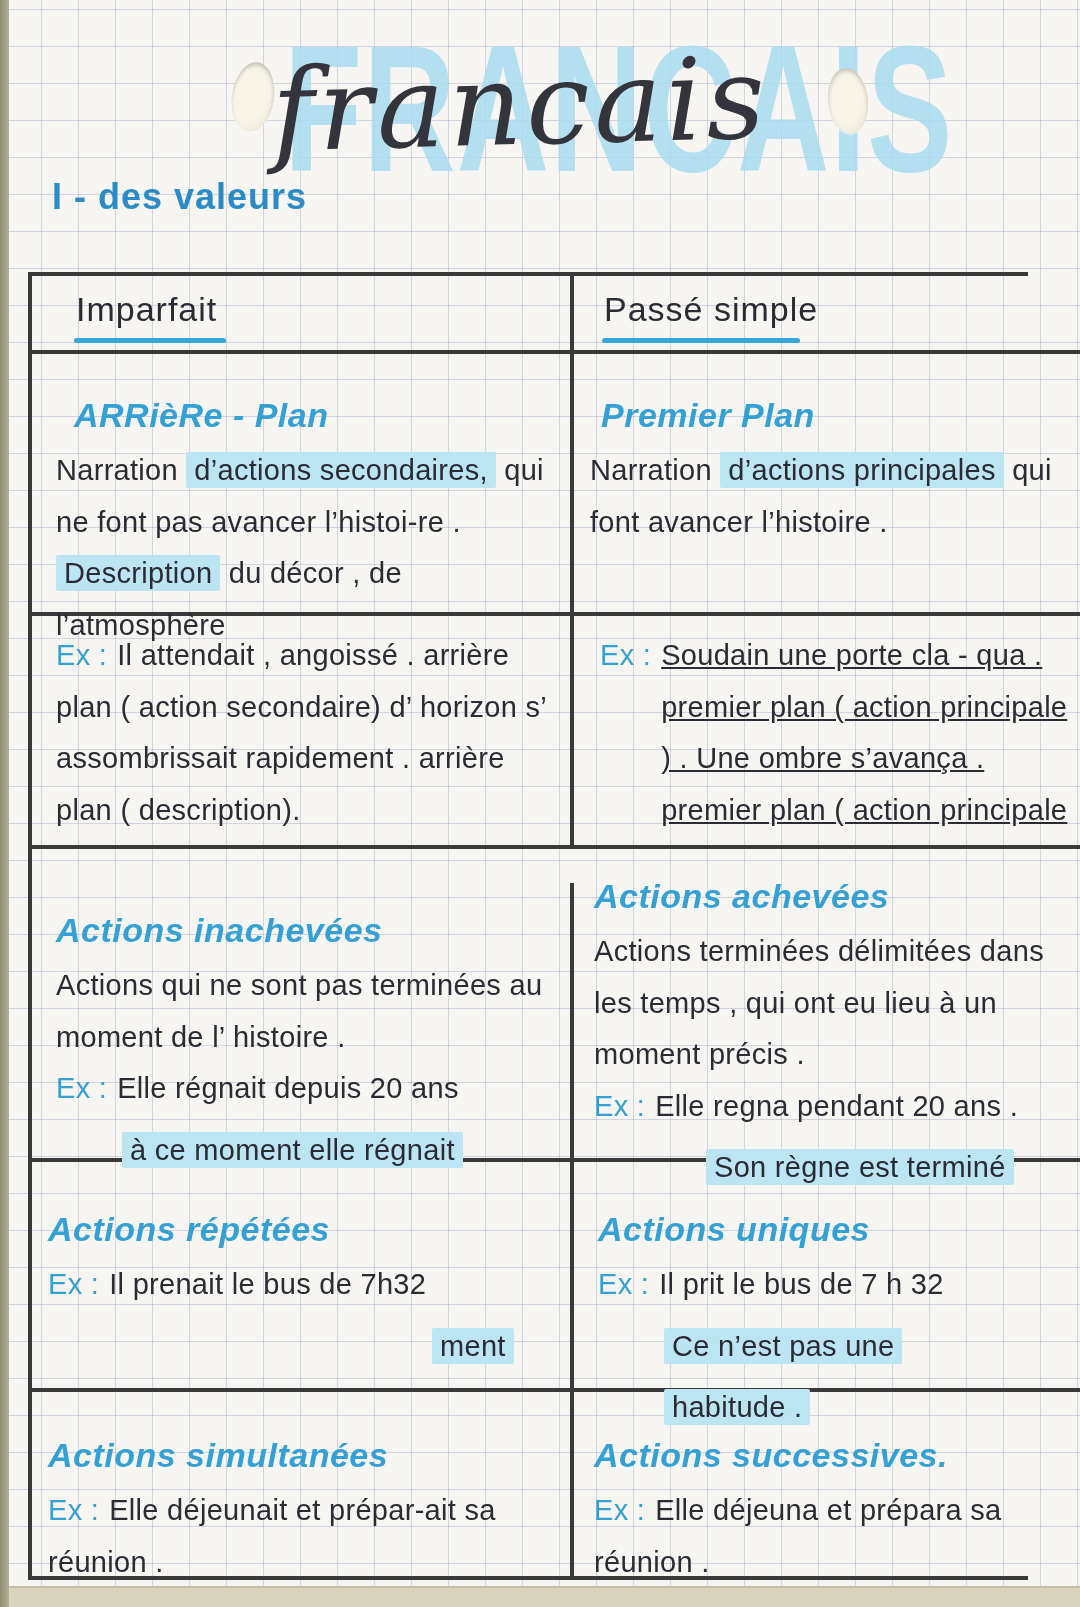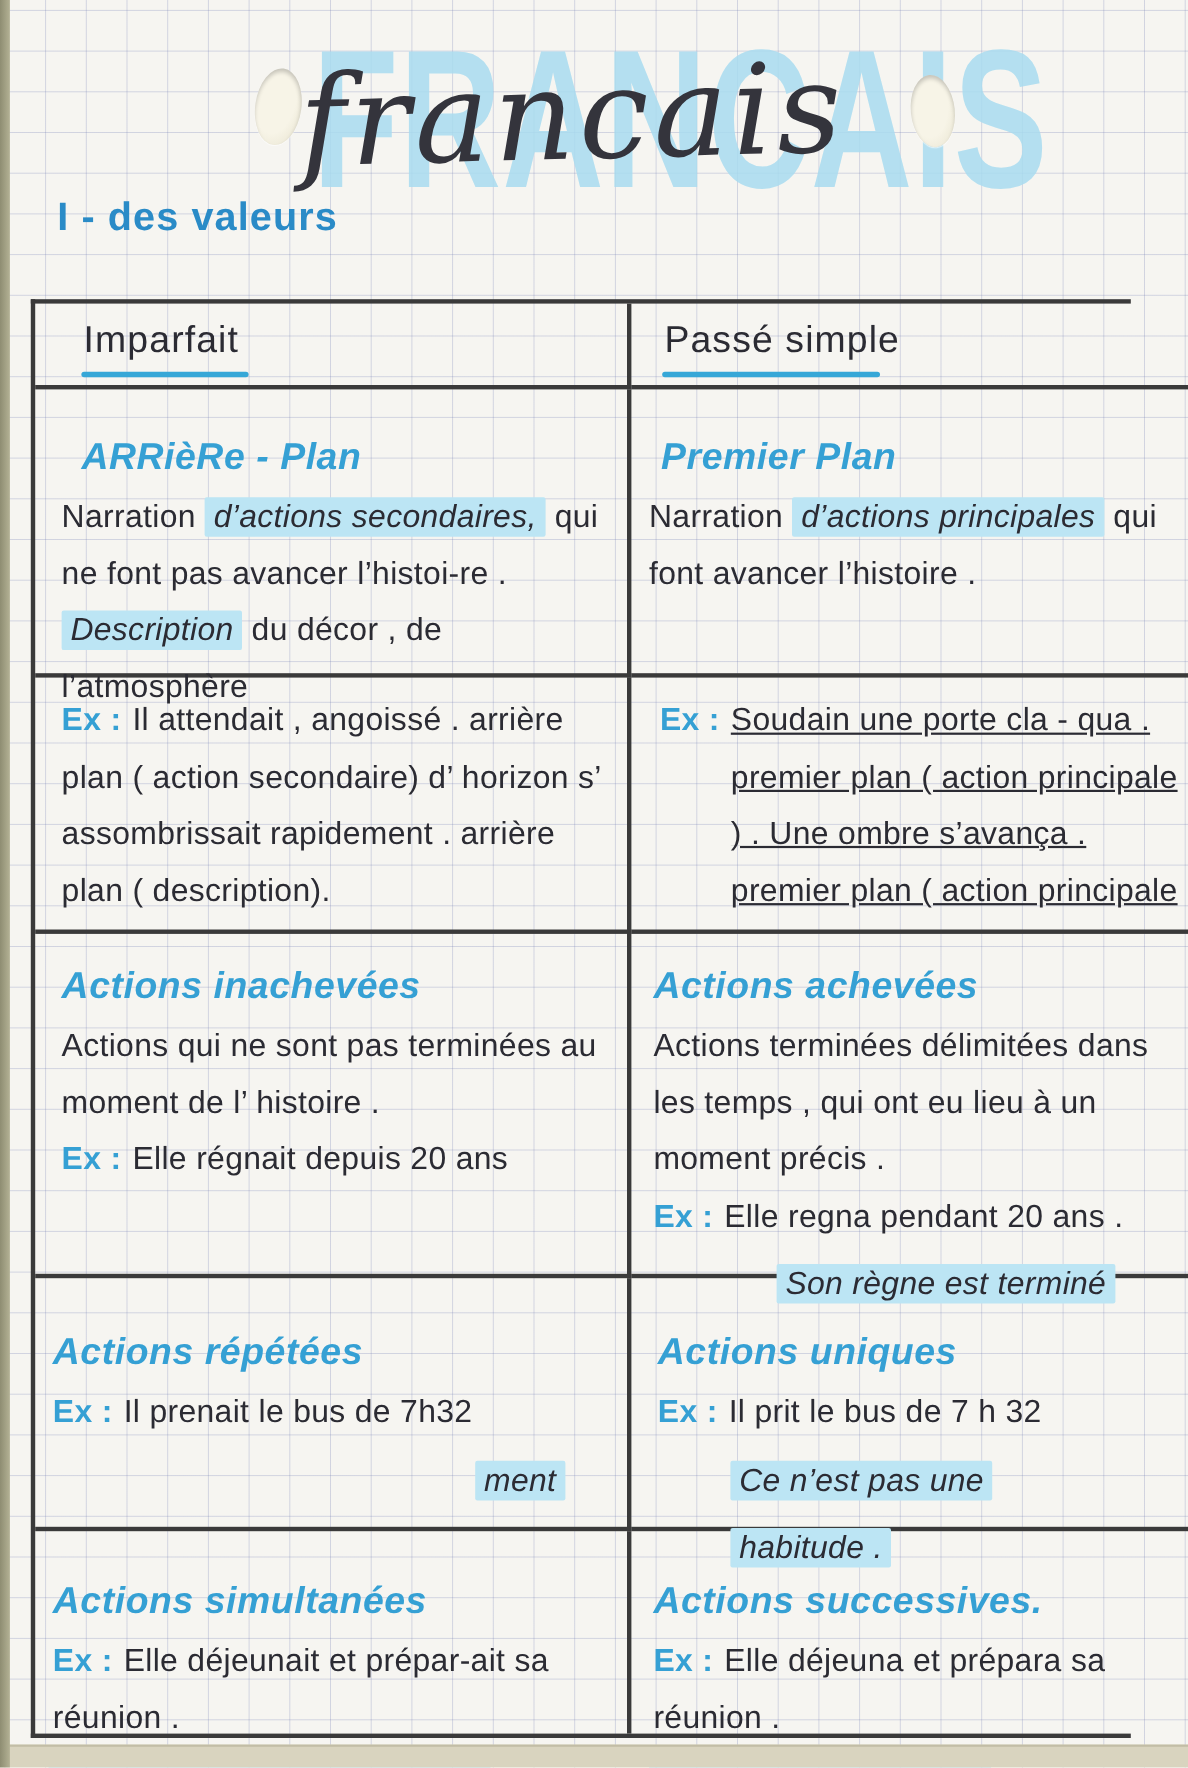--- a/index.html
+++ b/index.html
@@ -81,36 +81,36 @@
 
   .hdr{font-size:34px;letter-spacing:1px;color:var(--ink);}
   .hcell-l{padding:14px 0 0 44px;}
   .hcell-r{padding:14px 0 0 30px;}
   .underline{display:block;height:5px;background:var(--underline);border-radius:3px;margin-top:9px;}
   .u-l{width:152px;margin-left:-2px;}
   .u-r{width:198px;margin-left:-2px;}
 
   .cell-heading{font-size:34px;font-weight:600;letter-spacing:.5px;color:var(--blue);margin-bottom:10px;font-style:italic;}
   .body{font-size:29px;line-height:1.78;letter-spacing:.3px;color:var(--ink);}
-  .ex{color:var(--blue);font-weight:700;margin-right:10px;white-space:nowrap;text-align:right;}
+  .ex{color:var(--blue);font-weight:400;margin-right:10px;white-space:nowrap;text-align:right;}
   .hl{
     background:var(--hl);padding:2px 8px;border-radius:2px;
-    box-decoration-break:clone;font-style:italic;-webkit-box-decoration-break:clone;
+    box-decoration-break:clone;-webkit-box-decoration-break:clone;
   }
   .hl-line{margin-top:10px;}
   .exrow{display:flex;align-items:flex-start;}
   .exrow .exbody{flex:1;text-decoration:underline;}
 
   .p-r1l{padding:42px 16px 0 24px;}
   .p-r1l .cell-heading{margin-left:18px;}
   .p-r1r{padding:42px 4px 0 16px;}
   .p-r1r .cell-heading{margin-left:11px;}
   .p-r2l{padding:14px 16px 0 24px;}
   .p-r2r{padding:14px 4px 0 26px;}
-  .p-r3l{padding:28px 10px 16px 24px;}
+  .p-r3l{padding:28px 10px 16px 24px;margin-top:34px;}
   .p-r3r{padding:28px 2px 0 20px;}
   .p-r4l{padding:48px 10px 0 16px;}
   .p-r4r{padding:48px 2px 0 24px;}
   .p-r5l{padding:44px 10px 0 16px;}
   .p-r5r{padding:44px 2px 0 20px;}
 
   .ind-r3l{margin-left:66px;}
   .ind-r3r{margin-left:112px;}
   .ind-r4l-1{margin-left:102px;}
   .ind-r4l-2{margin-left:352px;padding-left:32px;}
@@ -160,20 +160,21 @@
       <div class="exrow body">
         <span class="ex">Ex :</span>
         <span class="exbody">Soudain une porte cla - qua . premier plan ( action principale ) . Une ombre s’avança . premier plan ( action principale</span>
       </div>
     </div>
 
     <div class="cell p-r3l">
       <div class="cell-heading">Actions inachevées</div>
       <p class="body">Actions qui ne sont pas terminées au moment de l’ histoire .</p>
       <p class="body"><span class="ex">Ex :</span><span>Elle régnait depuis 20 ans</span></p>
+      <p class="body hl-line ind-r3l"><span class="hl">à ce moment elle régnait</span></p>
     </div>
     <div class="cell col2 p-r3r">
       <div class="cell-heading">Actions achevées</div>
       <p class="body">Actions terminées délimitées dans les temps , qui ont eu lieu à un moment précis .</p>
       <p class="body"><span class="ex">Ex :</span><span>Elle regna pendant 20 ans .</span></p>
       <p class="body hl-line ind-r3r"><span class="hl">Son règne est terminé</span></p>
     </div>
 
     <div class="cell p-r4l">
       <div class="cell-heading">Actions répétées</div>

